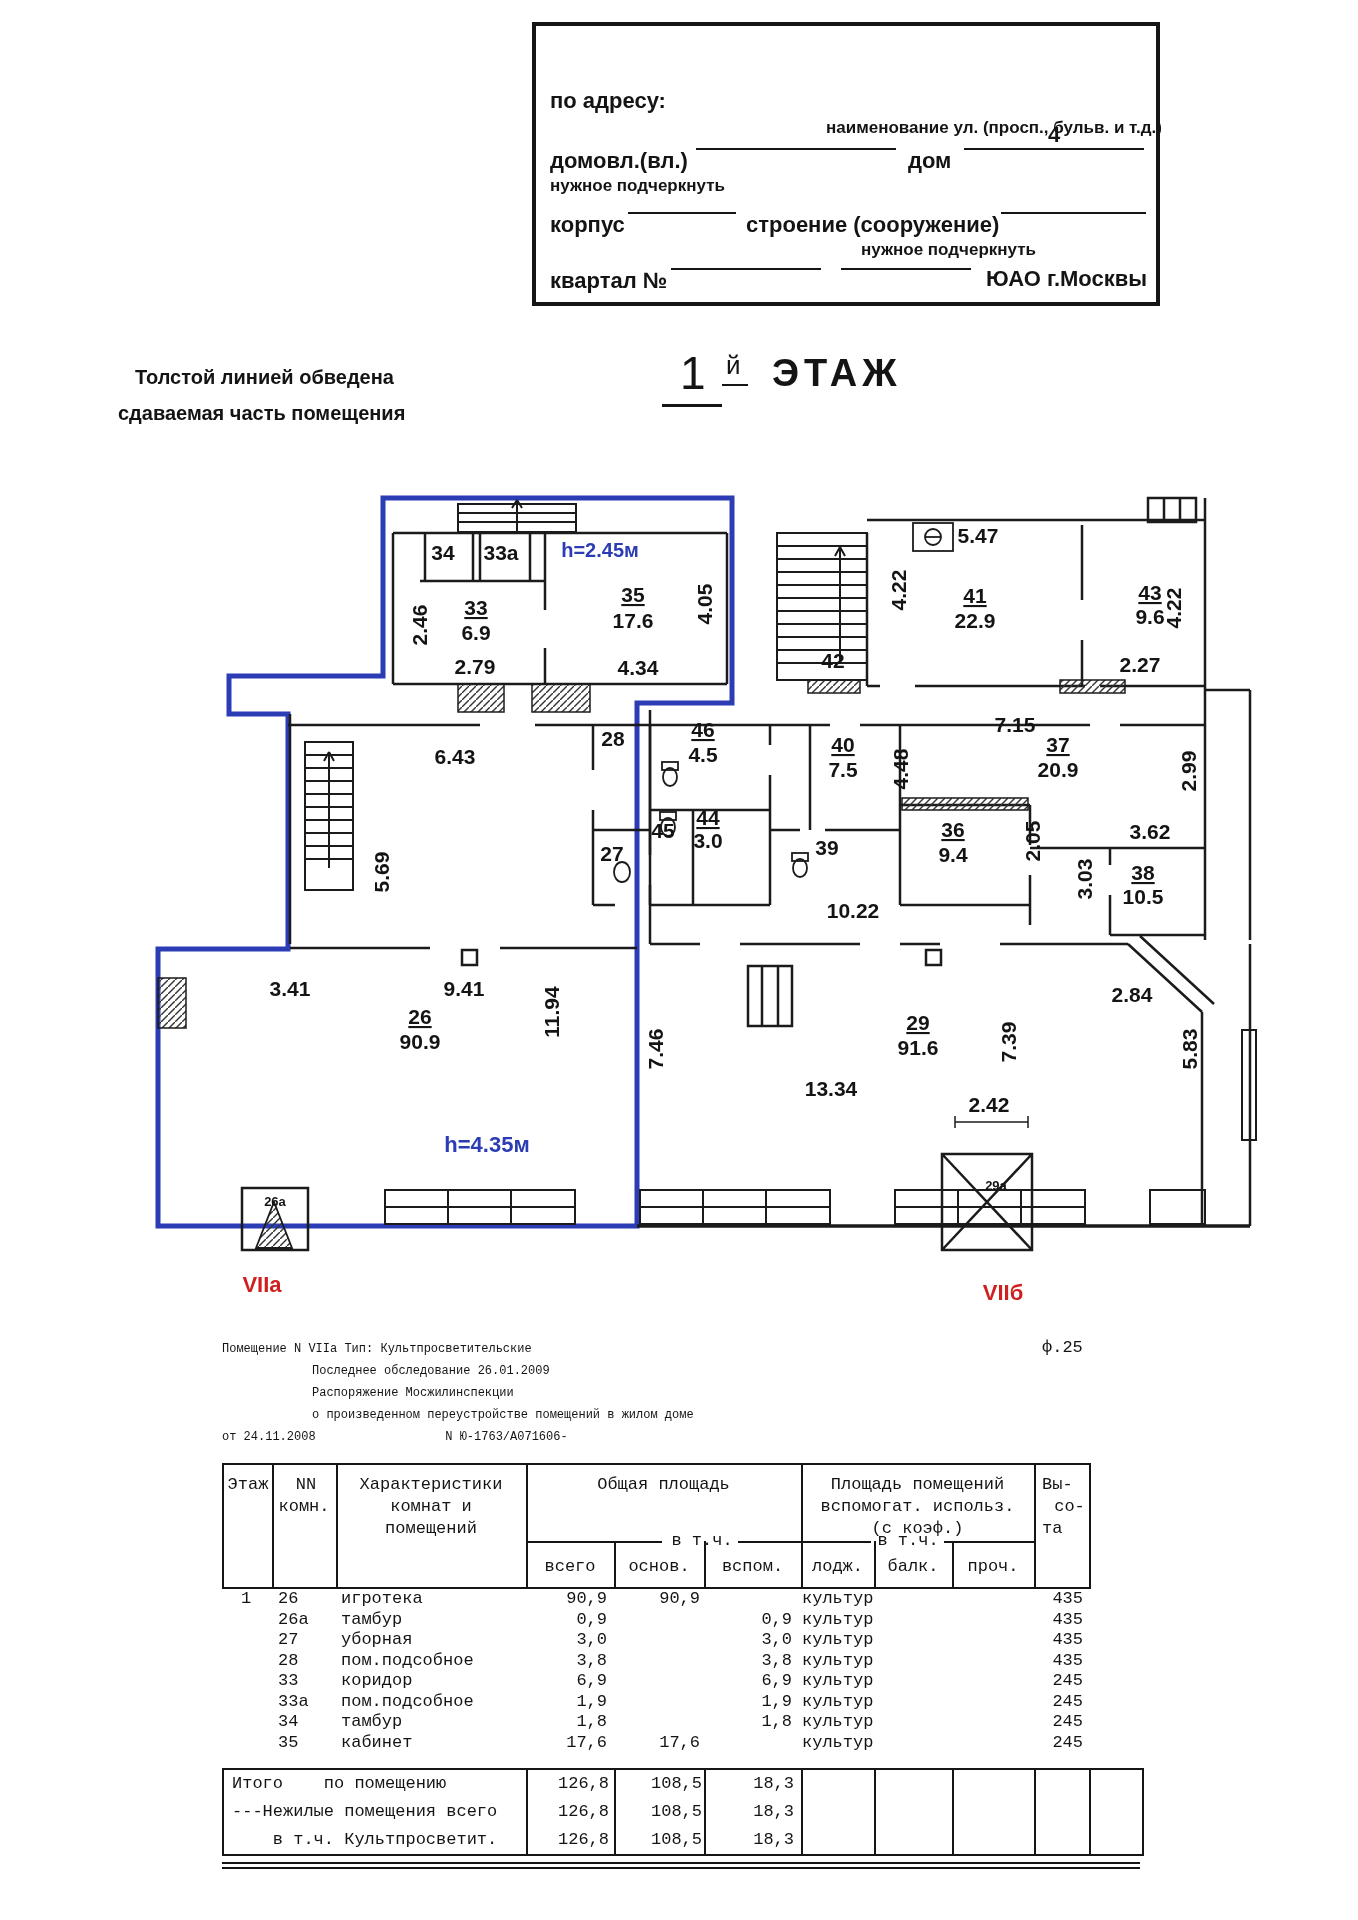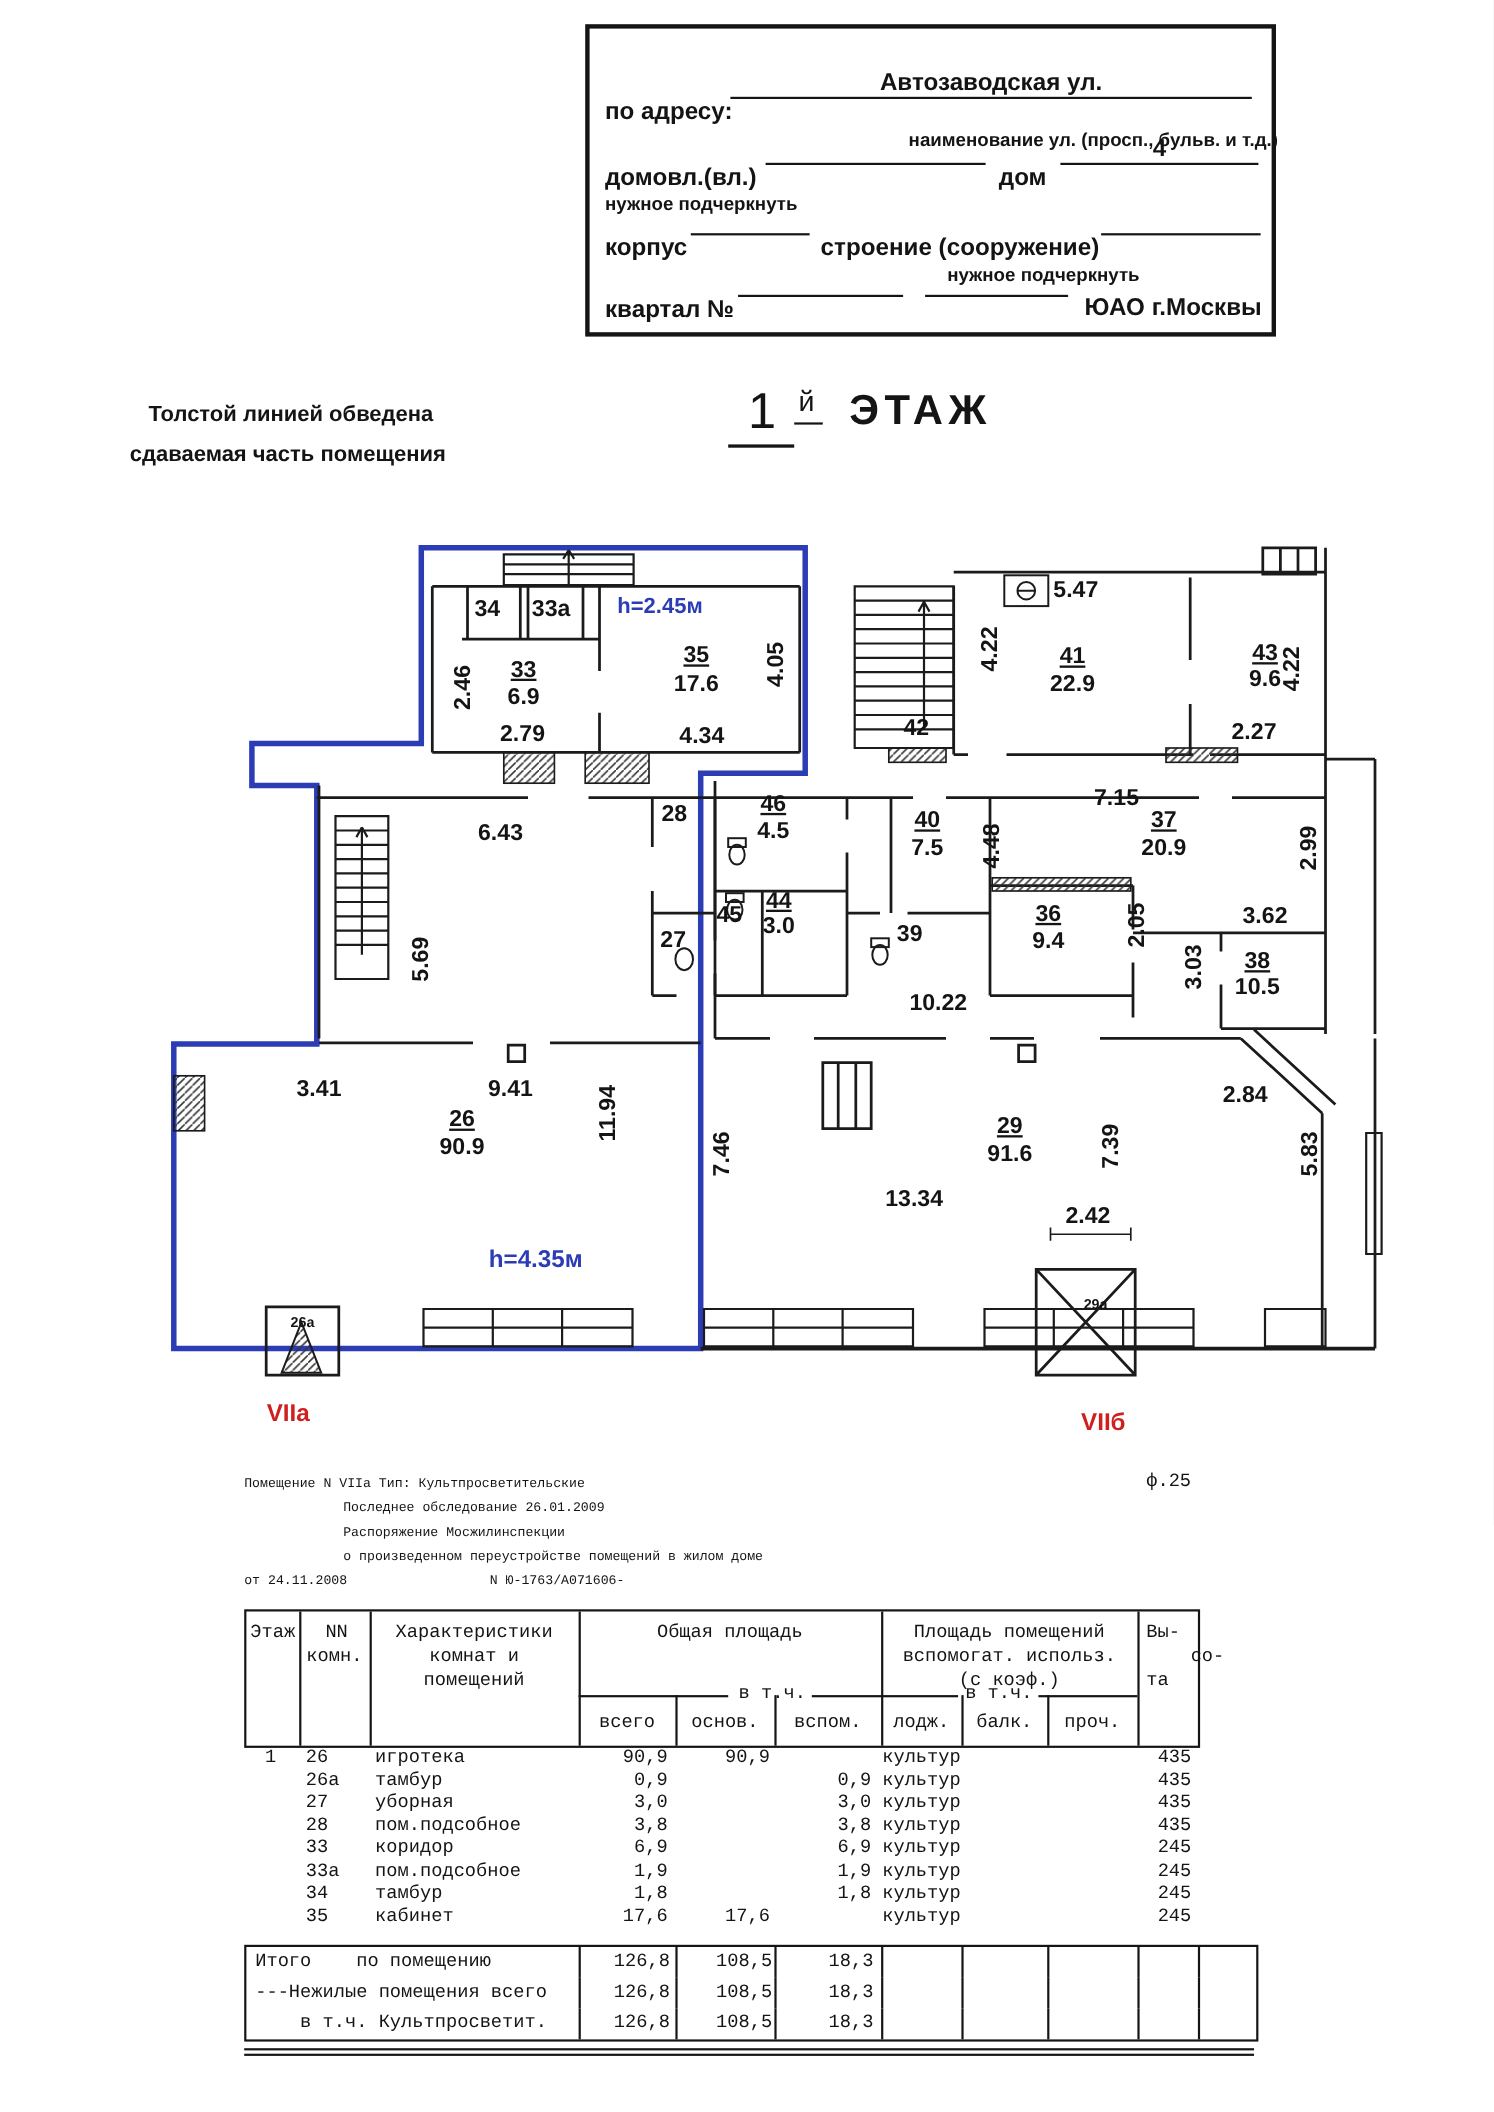--- a/index.html
+++ b/index.html
@@ -48,23 +48,20 @@
             border-top:2px solid #151515;border-bottom:2px solid #151515}
 </style>
 </head>
 <body>
 
 <div id="page">
 
   <div id="form-box">
 
     <span class="f-label" style="left:14px;top:62px">по адресу:</span>
-    <div class="u-line" style="left:128px;top:36px;width:474px;text-align:center">
-      <span class="u-val">Автозаводская ул.</span>
-    </div>
     <div class="f-caption" style="left:290px;top:92px;width:320px">наименование ул. (просп., бульв. и т.д.)</div>
 
     <span class="f-label" style="left:14px;top:122px">домовл.(вл.)</span>
     <div class="u-line" style="left:160px;top:96px;width:200px"></div>
     <span class="f-label" style="left:372px;top:122px">дом</span>
     <div class="u-line" style="left:428px;top:96px;width:180px;text-align:center">
       <span class="u-val">4</span>
     </div>
     <div class="f-caption" style="left:14px;top:150px;width:140px">нужное подчеркнуть</div>
 
@@ -261,21 +258,21 @@
     <div class="th-t" style="left:390px;top:92px;width:90px">основ.</div>
     <div class="th-t" style="left:480px;top:92px;width:97px">вспом.</div>
     <div class="th-t" style="left:577px;top:10px;width:233px">Площадь помещений</div>
     <div class="th-t" style="left:577px;top:32px;width:233px">вспомогат. использ.</div>
     <div class="th-t" style="left:577px;top:54px;width:233px">(с коэф.)</div>
     <div class="th-t" style="left:648px;top:66px;width:72px">в т.ч.</div>
     <div class="th-t" style="left:577px;top:92px;width:73px">лодж.</div>
     <div class="th-t" style="left:650px;top:92px;width:78px">балк.</div>
     <div class="th-t" style="left:728px;top:92px;width:82px">проч.</div>
     <div class="th-t" style="left:810px;top:10px;width:55px;text-align:left;padding-left:8px">Вы-</div>
-    <div class="th-t" style="left:810px;top:32px;width:55px;text-align:right;padding-left:24px">со-</div>
+    <div class="th-t" style="left:810px;top:32px;width:55px;text-align:center;padding-left:8px">со-</div>
     <div class="th-t" style="left:810px;top:54px;width:55px;text-align:left;padding-left:8px">та</div>
   </div>
 
   <div id="table-body">
       <div class="t-row"><div class="t-cell c-floor">1</div><div class="t-cell c-no">26</div><div class="t-cell c-name">игротека</div><div class="t-cell c-num p5">90,9</div><div class="t-cell c-num p2">90,9</div><div class="t-cell c-num p7"></div><div class="t-cell c-usage">культур</div><div class="t-cell c-h">435</div></div>
       <div class="t-row"><div class="t-cell c-floor"></div><div class="t-cell c-no">26а</div><div class="t-cell c-name">тамбур</div><div class="t-cell c-num p5">0,9</div><div class="t-cell c-num p2"></div><div class="t-cell c-num p7">0,9</div><div class="t-cell c-usage">культур</div><div class="t-cell c-h">435</div></div>
       <div class="t-row"><div class="t-cell c-floor"></div><div class="t-cell c-no">27</div><div class="t-cell c-name">уборная</div><div class="t-cell c-num p5">3,0</div><div class="t-cell c-num p2"></div><div class="t-cell c-num p7">3,0</div><div class="t-cell c-usage">культур</div><div class="t-cell c-h">435</div></div>
       <div class="t-row"><div class="t-cell c-floor"></div><div class="t-cell c-no">28</div><div class="t-cell c-name">пом.подсобное</div><div class="t-cell c-num p5">3,8</div><div class="t-cell c-num p2"></div><div class="t-cell c-num p7">3,8</div><div class="t-cell c-usage">культур</div><div class="t-cell c-h">435</div></div>
       <div class="t-row"><div class="t-cell c-floor"></div><div class="t-cell c-no">33</div><div class="t-cell c-name">коридор</div><div class="t-cell c-num p5">6,9</div><div class="t-cell c-num p2"></div><div class="t-cell c-num p7">6,9</div><div class="t-cell c-usage">культур</div><div class="t-cell c-h">245</div></div>
       <div class="t-row"><div class="t-cell c-floor"></div><div class="t-cell c-no">33а</div><div class="t-cell c-name">пом.подсобное</div><div class="t-cell c-num p5">1,9</div><div class="t-cell c-num p2"></div><div class="t-cell c-num p7">1,9</div><div class="t-cell c-usage">культур</div><div class="t-cell c-h">245</div></div>

